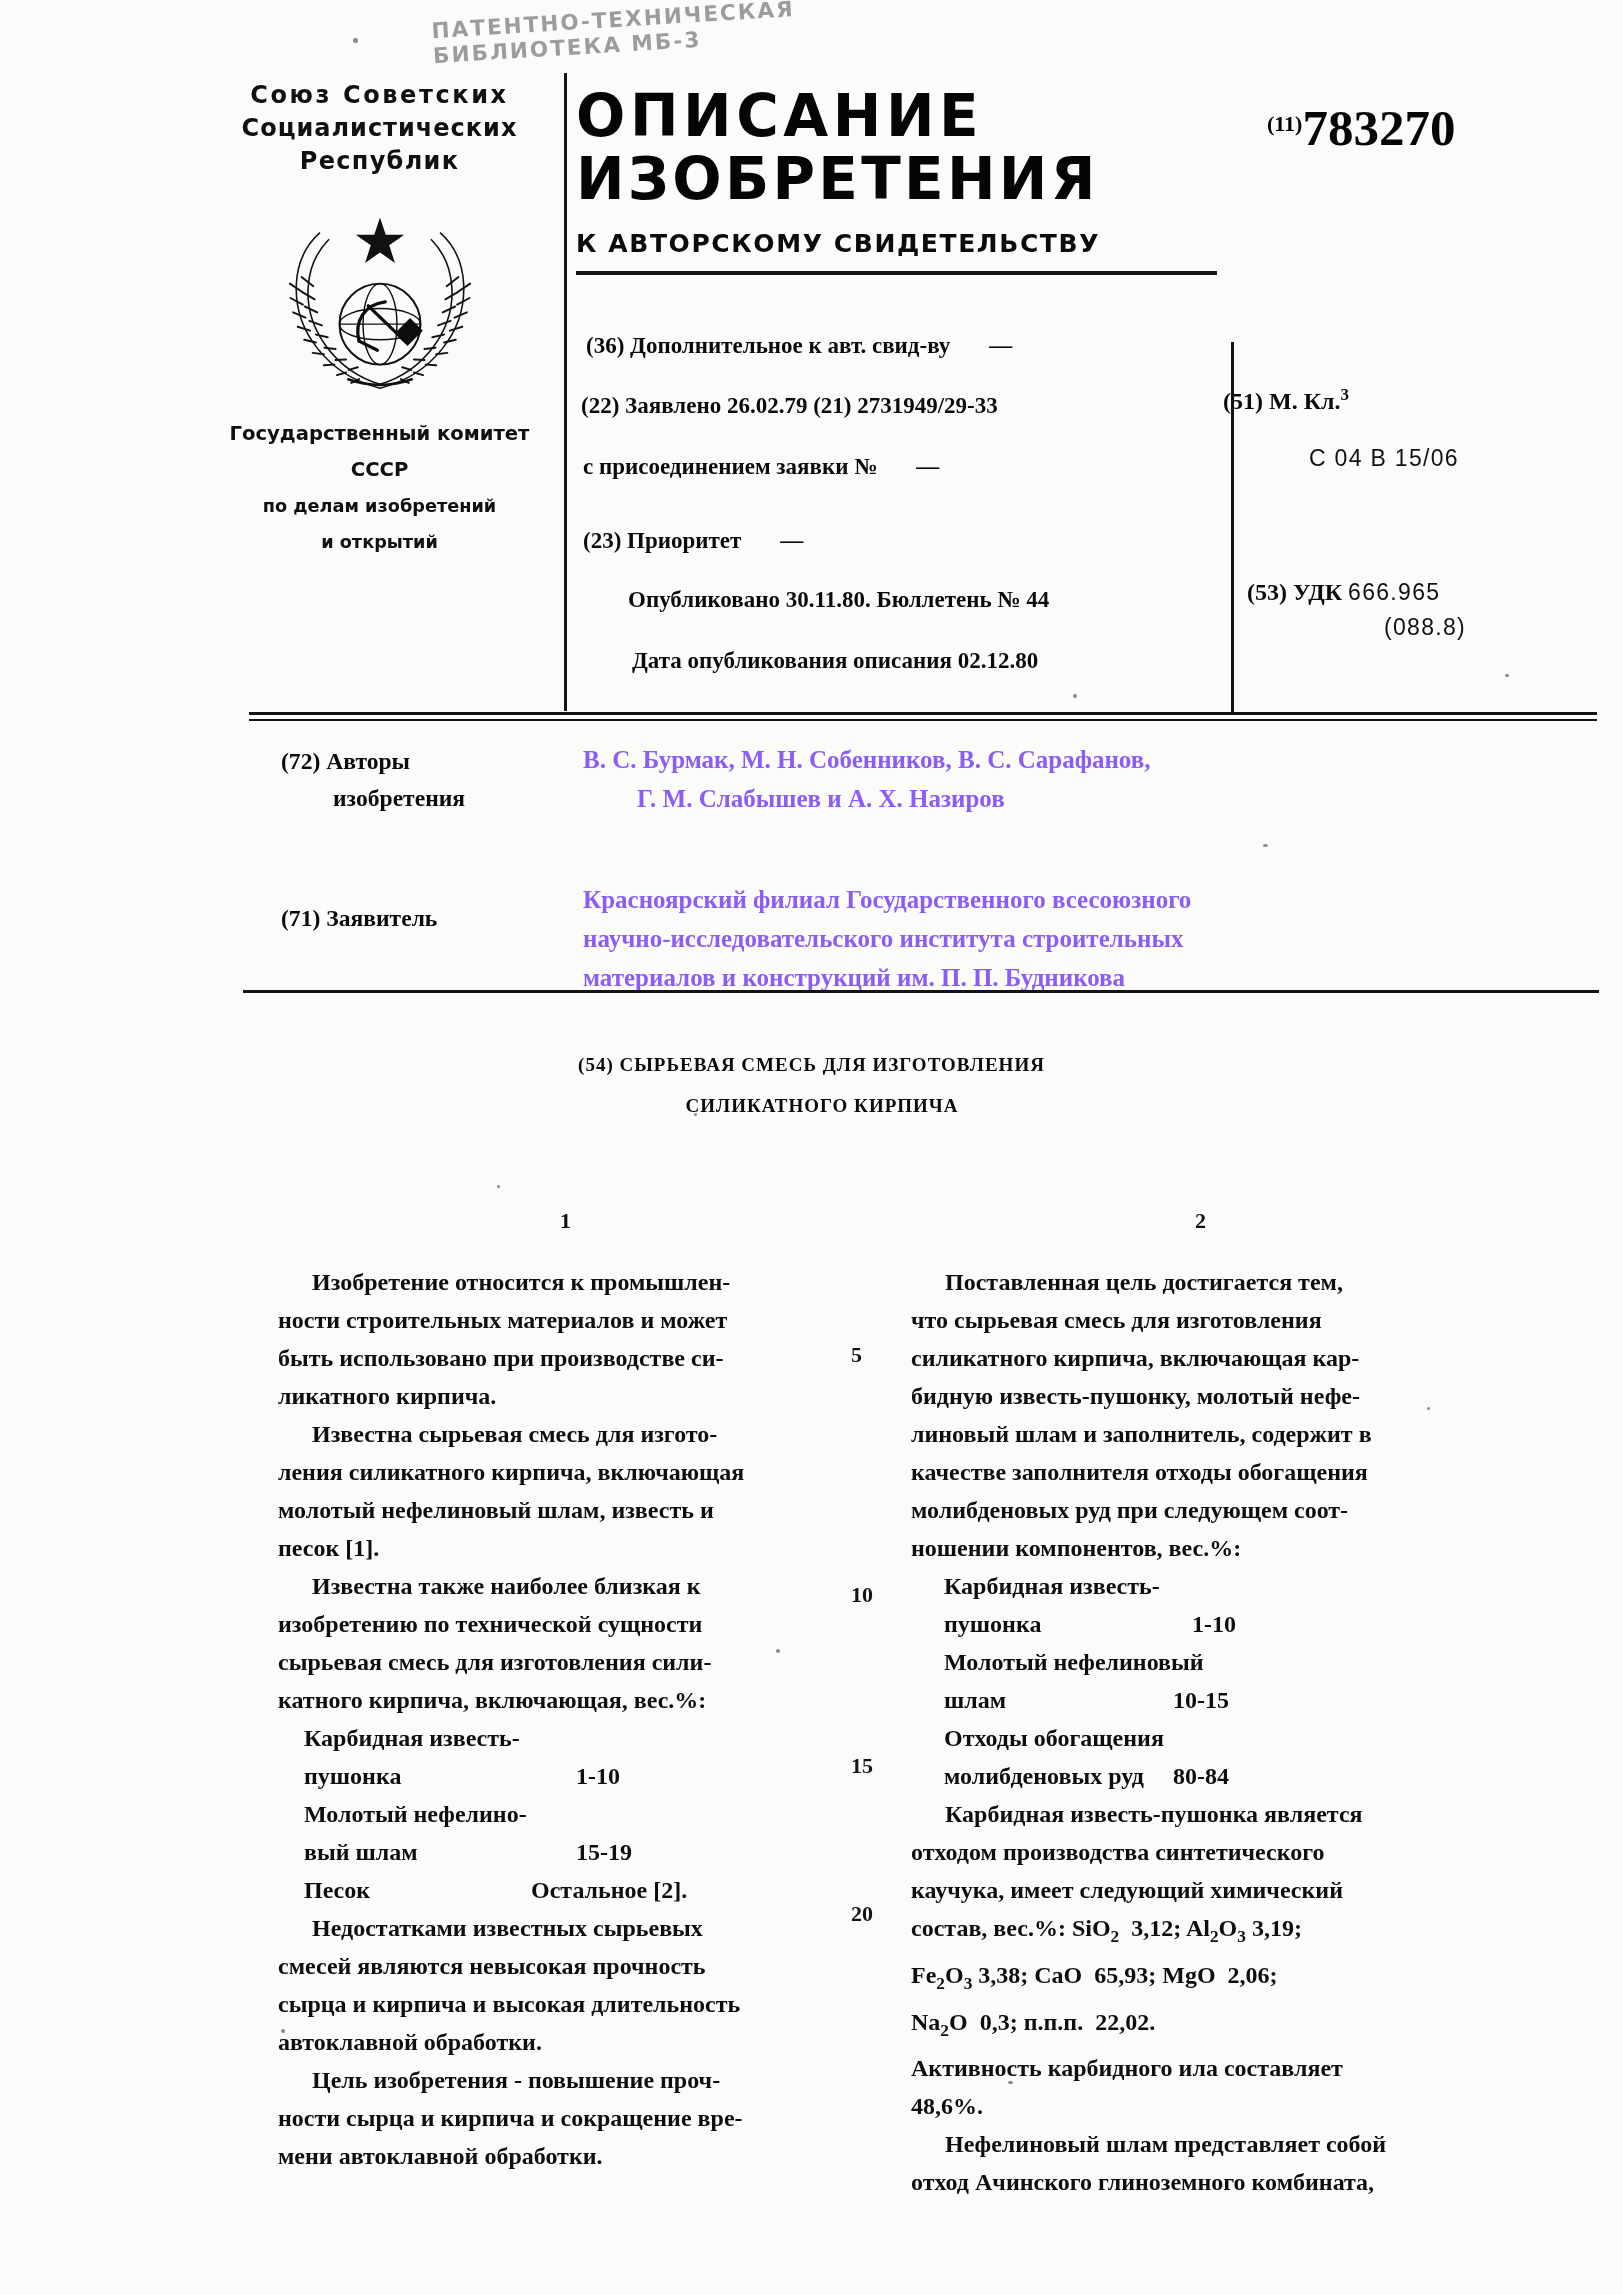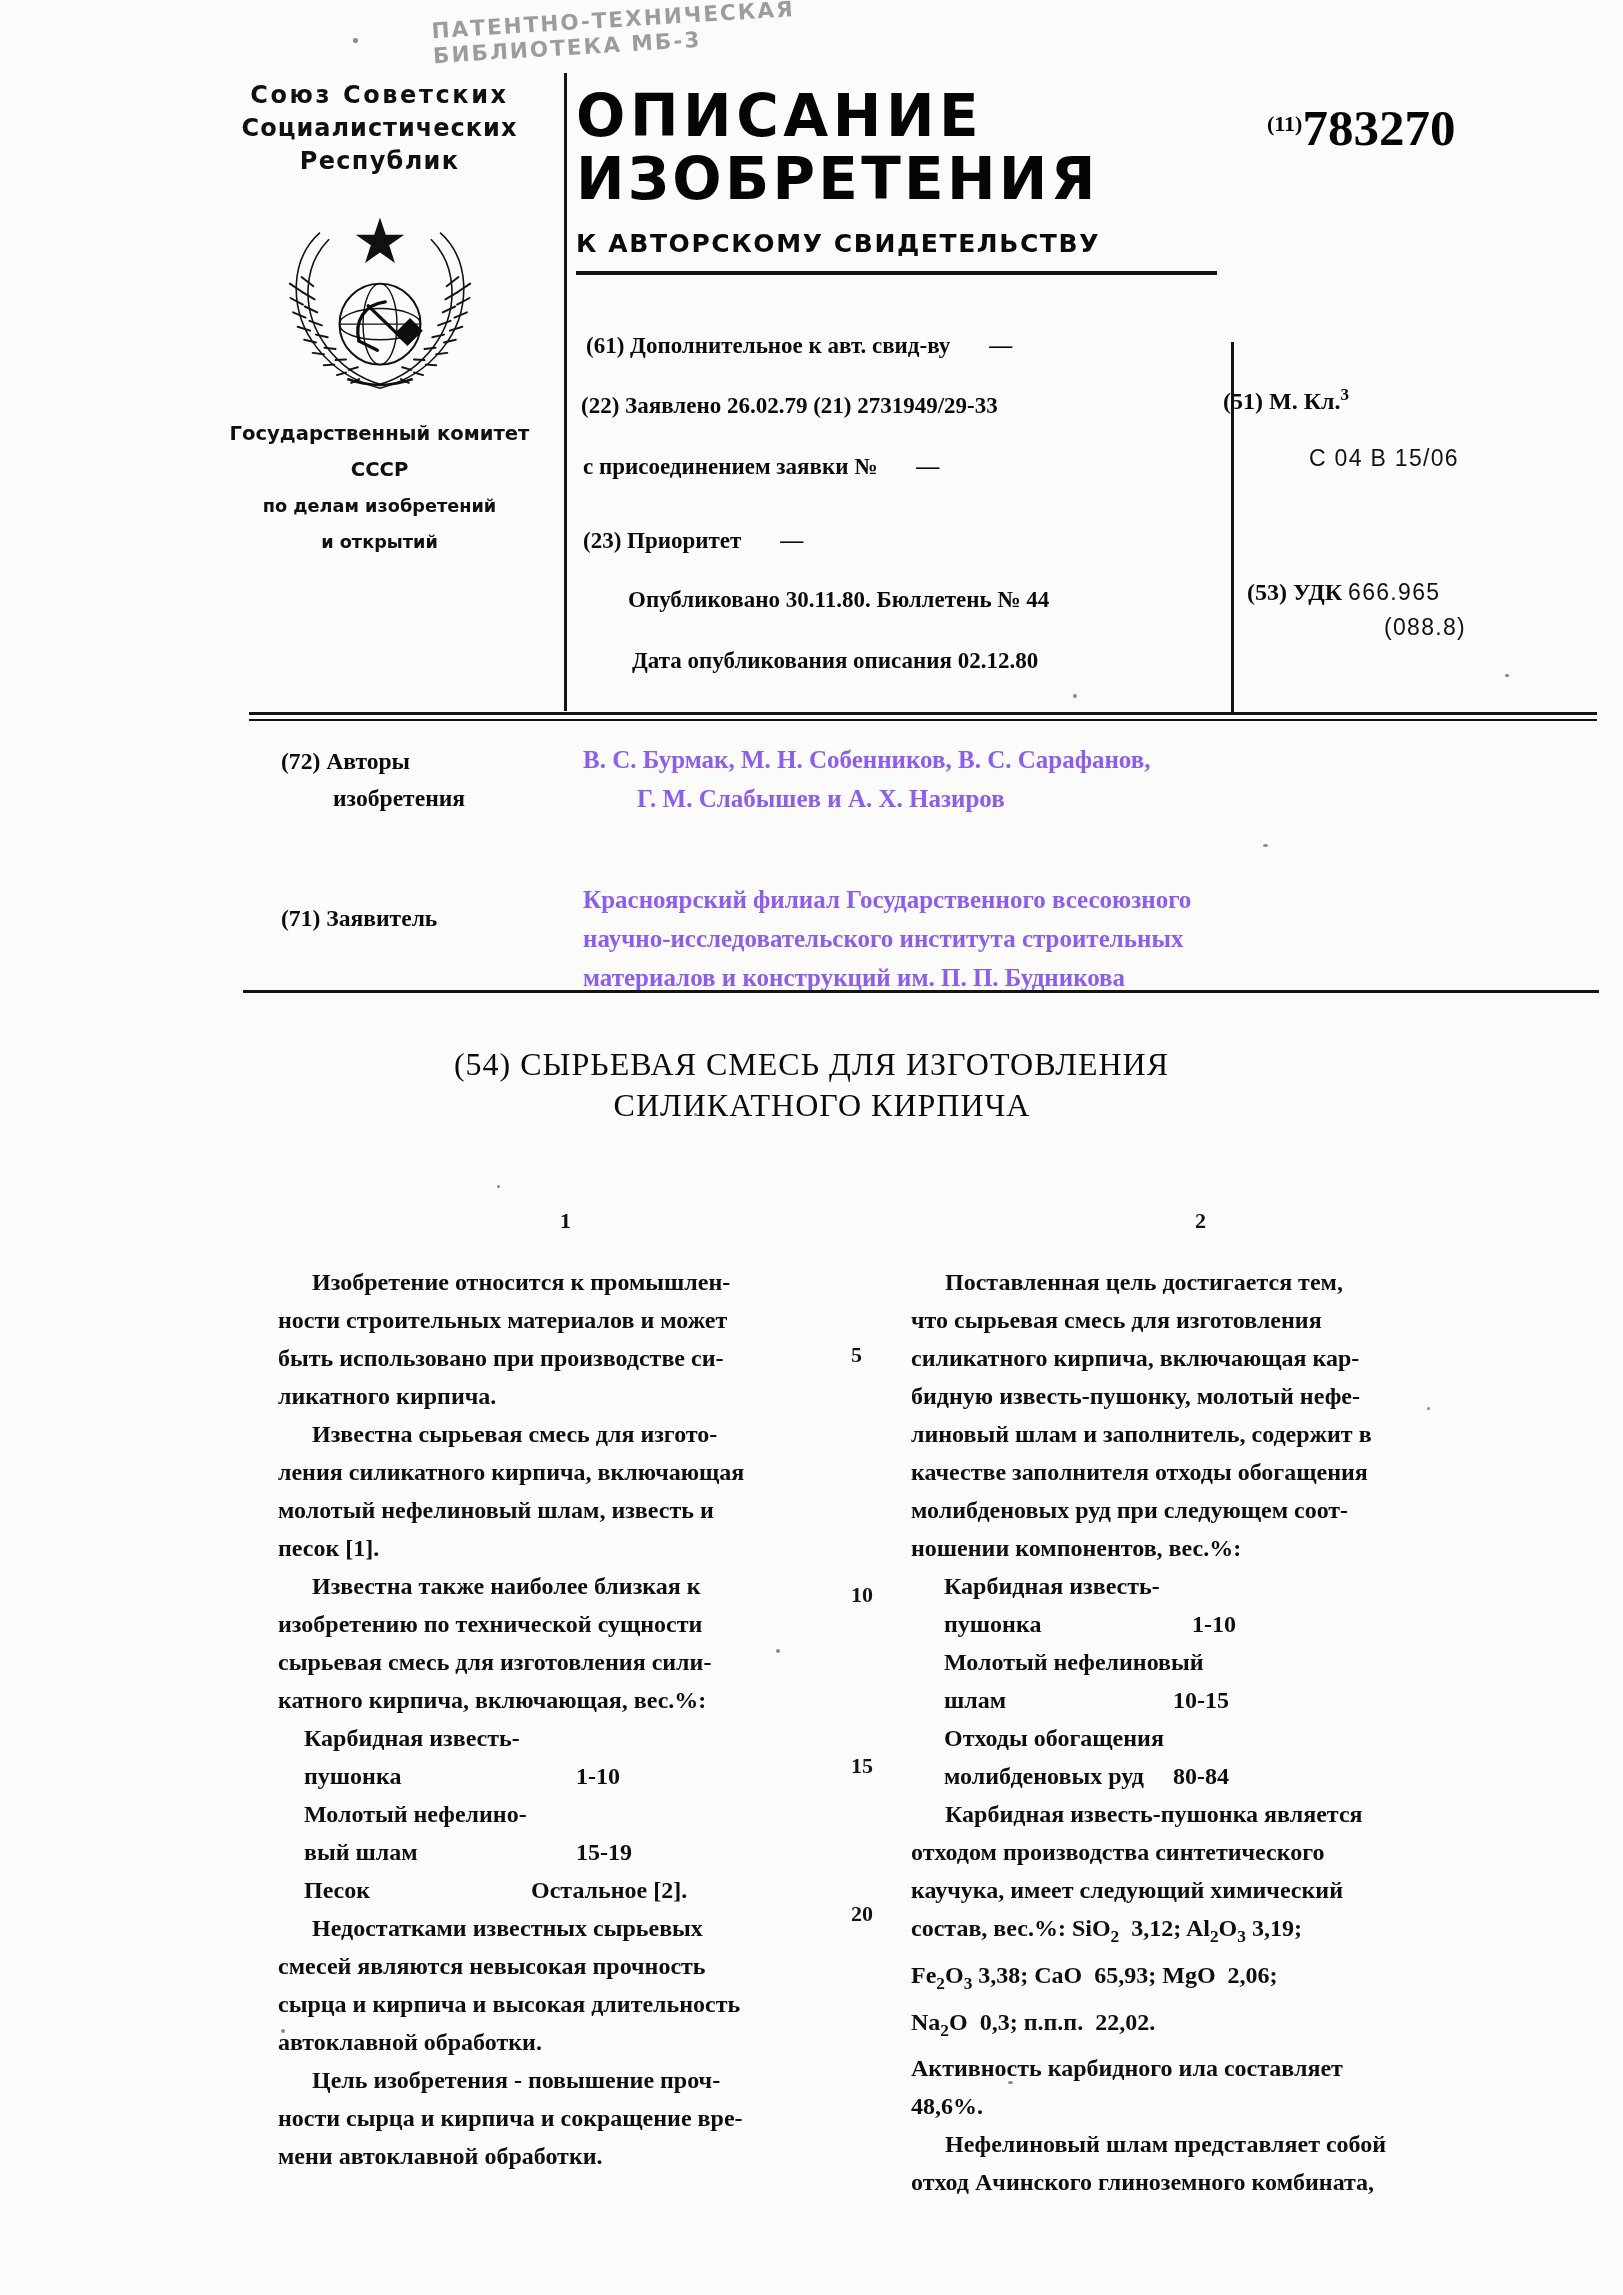--- a/index.html
+++ b/index.html
@@ -171,22 +171,22 @@
     white-space: nowrap;
   }
 
   
   #invtitle {
     position: absolute;
     left: 0; top: 1044px;
     width: 1623px;
     text-align: center;
     font-family: "Liberation Serif", serif;
-    font-weight: normal;
-    font-size: 32px;
+    font-weight: bold;
+    font-size: 19px;
     line-height: 41px;
     letter-spacing: 1px;
     color: #0b0b0b;
   }
   #invtitle .l2 { padding-left: 21px; }
 
   
   #colnum-left, #colnum-right {
     position: absolute;
     font-family: "Liberation Serif", serif;
@@ -332,21 +332,21 @@
 
     <div id="center-col">
       <div id="title-opisanie">ОПИСАНИЕ</div>
       <div id="title-izobreteniya">ИЗОБРЕТЕНИЯ</div>
       <div id="title-sub">К АВТОРСКОМУ СВИДЕТЕЛЬСТВУ</div>
       <div id="center-underline"></div>
     </div>
 
     <div style="position:absolute; left:586px; top:333px;">
       <div class="bibline">
-        <span>(61) Дополнительное к авт. свид-ву</span><span class="dash">—</span>
+        <span>(36) Дополнительное к авт. свид-ву</span><span class="dash">—</span>
       </div>
     </div>
     <div style="position:absolute; left:581px; top:393px;">
       <div class="bibline">(22) Заявлено 26.02.79 (21) 2731949/29-33</div>
     </div>
     <div style="position:absolute; left:583px; top:454px;">
       <div class="bibline">
         <span>с присоединением заявки №</span><span class="dash">—</span>
       </div>
     </div>

